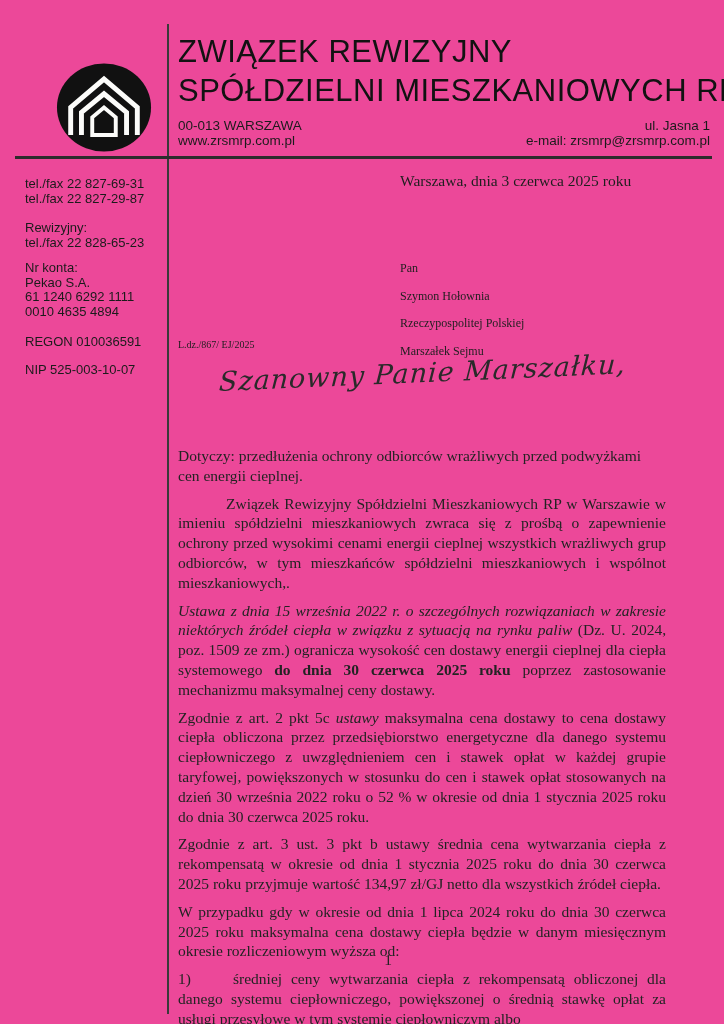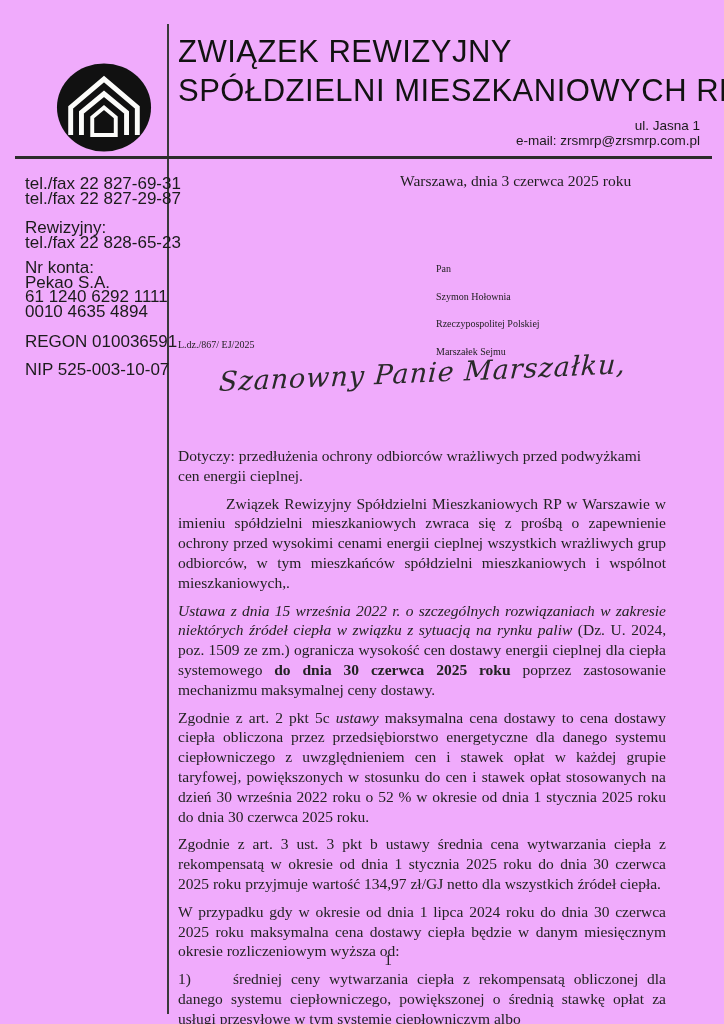--- a/index.html
+++ b/index.html
@@ -1,39 +1,39 @@
 <!DOCTYPE html>
 <html><head>
 <meta charset="utf-8">
 <style>
   html,body{margin:0;padding:0;background:#e9e9e7;}
   .page{
     position:relative;width:724px;height:1024px;margin:0 auto;
-    background:#f0abfc;overflow:hidden;color:#1e1e1e;
+    background:#ec4899;overflow:hidden;color:#1e1e1e;
     font-family:"Liberation Serif",serif;
   }
   
   .vline{position:absolute;left:167px;top:24px;width:2px;height:990px;background:#3a3a3a;}
   .hline{position:absolute;left:15px;top:156px;width:697px;height:3px;background:#2c2c2c;}
   
   .logo{position:absolute;left:55px;top:60px;width:98px;height:95px;}
   
   .org{position:absolute;left:178px;top:32px;width:540px;
        font-family:"Liberation Sans",sans-serif;color:#121212;}
   .org .l1,.org .l2{font-size:31px;line-height:39px;letter-spacing:.5px;white-space:nowrap;}
   .hdr-addr{position:absolute;top:118px;font-family:"Liberation Sans",sans-serif;
             font-size:13.5px;line-height:15px;color:#1b1b1b;}
   .hdr-addr.left{left:178px;text-align:left;}
-  .hdr-addr.right{right:24px;text-align:right;}
+  .hdr-addr.right{right:14px;text-align:right;}
   
   .side{position:absolute;left:25px;font-family:"Liberation Sans",sans-serif;
-        font-size:17px;line-height:14.5px;color:#1b1b1b;white-space:nowrap;}
+        font-size:13px;line-height:14.5px;color:#1b1b1b;white-space:nowrap;}
   
   .date{position:absolute;left:400px;top:172px;font-size:15.5px;}
-  .recipient{position:absolute;left:400px;top:255px;font-size:10px;line-height:27.5px;margin-left:36px;}
+  .recipient{position:absolute;left:400px;top:255px;font-size:12px;line-height:27.5px;}
   .refno{position:absolute;left:178px;top:339px;font-size:10px;}
   .salutation{
     position:absolute;left:220px;top:366px;
     font-family:"DejaVu Serif",serif;font-style:italic;
     font-size:27px;color:#2a2a2a;letter-spacing:1px;
     transform:rotate(-2.5deg) skewX(-6deg);transform-origin:left top;white-space:nowrap;
   }
   
   .body-col{position:absolute;left:178px;top:446px;width:488px;
             font-size:15.5px;line-height:19.8px;color:#232323;}
@@ -63,20 +63,24 @@
         <path d="M38,76 L38,58 L50,48 L62,58 L62,76 Z" fill="none" stroke="#fcfcfa" stroke-width="4"></path>
       </svg>
     </span>
   </div>
 
   <div class="org">
     <div class="l1">ZWIĄZEK REWIZYJNY</div>
     <div class="l2">SPÓŁDZIELNI MIESZKANIOWYCH RP</div>
   </div>
 
+  <div class="hdr-addr left">
+    <div>00-013 WARSZAWA</div>
+    <div>www.zrsmrp.com.pl</div>
+  </div>
   <div class="hdr-addr right">
     <div>ul. Jasna 1</div>
     <div>e-mail: zrsmrp@zrsmrp.com.pl</div>
   </div>
 
   <div class="side" style="top:177px">
     <div>tel./fax 22 827-69-31</div>
     <div>tel./fax 22 827-29-87</div>
   </div>
   <div class="side" style="top:221px">

